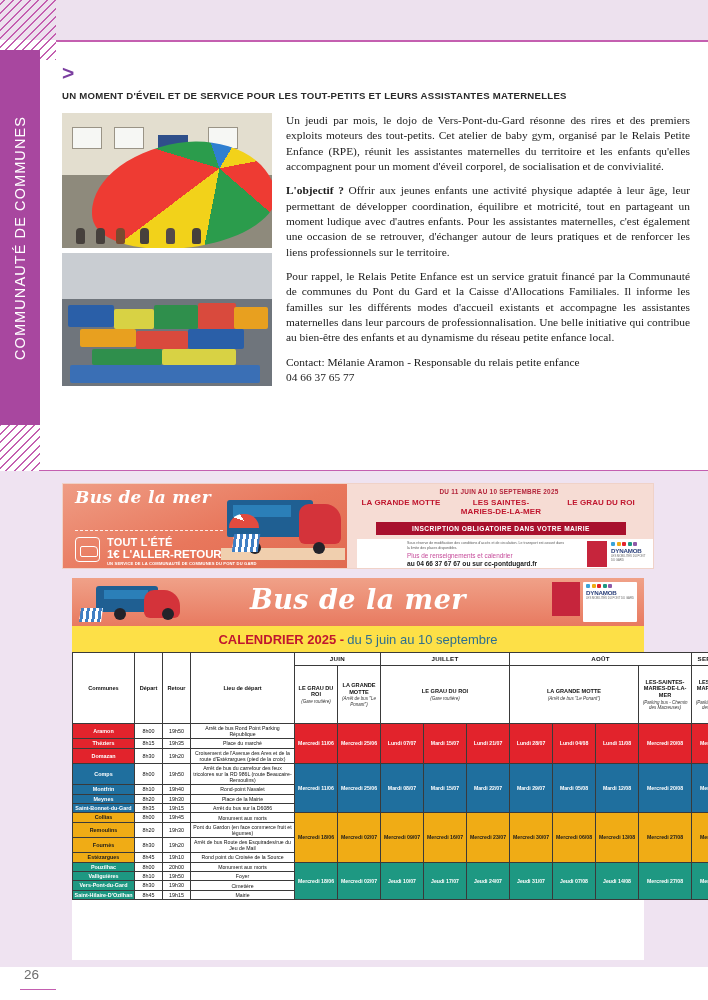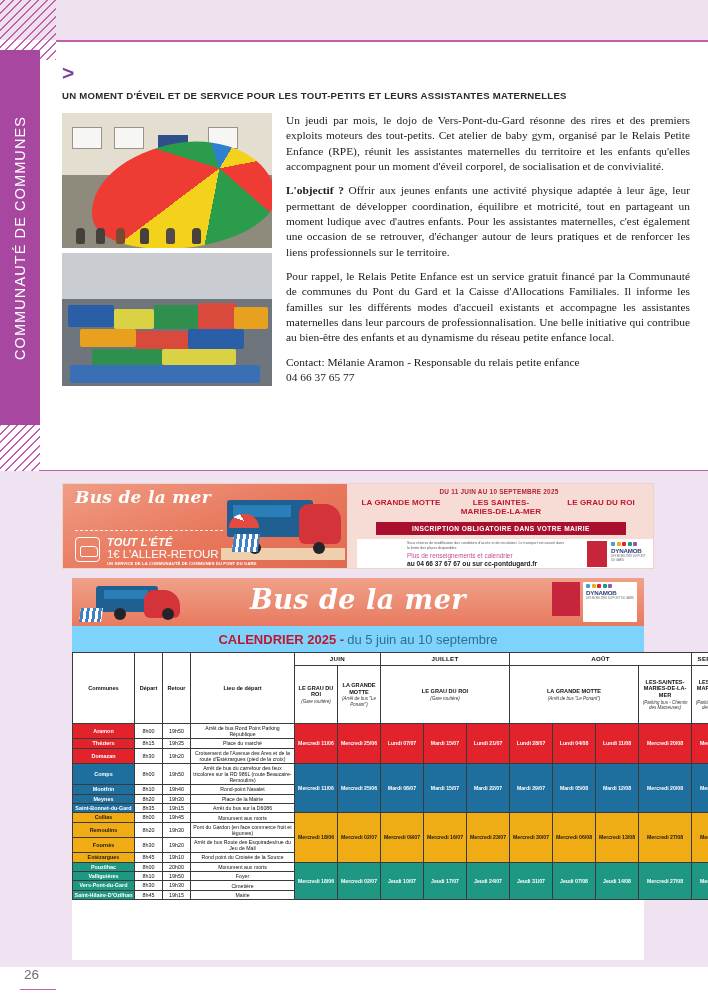--- a/index.html
+++ b/index.html
@@ -152,22 +152,22 @@
     border-top:1.2px dashed rgba(255,255,255,.85);
   }
   .ad-ico {
     position:absolute; left:12px; top:53px; width:25px; height:25px;
     border:1.4px solid #ffffff; border-radius:4px;
   }
   .ad-ico::before{
     content:""; position:absolute; left:4px; top:8px; width:16px; height:9px;
     border:1.3px solid #fff; border-radius:2px 4px 2px 2px;
   }
-  .ad-l1 { position:absolute; left:44px; top:52px; font-size:11px; font-weight:700; color:#fff; letter-spacing:.2px;font-style:italic;}
-  .ad-l2 { position:absolute; left:44px; top:64px; font-size:11.5px; font-weight:400; color:#fff; letter-spacing:-.1px;}
+  .ad-l1 { position:absolute; left:44px; top:52px; font-size:11px; font-weight:700; color:#fff; letter-spacing:.2px;}
+  .ad-l2 { position:absolute; left:44px; top:64px; font-size:11.5px; font-weight:700; color:#fff; letter-spacing:-.1px;}
   .ad-fine{ position:absolute; left:44px; top:77px; font-size:4.1px; font-weight:700; color:#fff; letter-spacing:.15px;}
 
   .ad-bus {
     position:absolute; left:158px; top:14px; width:124px; height:62px;
   }
   .bus-body{ position:absolute; left:6px; top:2px; width:86px; height:37px;
              background:#1f5f92; border-radius:3px 3px 2px 2px;}
   .bus-nose{ position:absolute; left:78px; top:6px; width:42px; height:40px;
              background:#d4333a; border-radius:10px 16px 6px 6px;}
   .bus-win { position:absolute; left:12px; top:7px; width:58px; height:12px;
@@ -234,21 +234,21 @@
   .cal-title {
     position:absolute; left:0; right:0; top:6px; text-align:center;
     font-family:"DejaVu Serif", serif; font-style:italic; font-weight:700;
     font-size:27px; color:#ffffff; letter-spacing:.5px;
   }
   .cal-bus { position:absolute; left:6px; top:4px; width:115px; height:42px; }
   .cal-logos{ position:absolute; right:6px; top:4px; width:86px; height:40px;
               display:flex; gap:3px; }
   .cal-sub {
     height:26px; display:flex; align-items:center; justify-content:center;
-    font-size:13px; background:#7dd3fc;
+    font-size:13px; background:#fde047;
   }
   .cal-sub .b { color:#c0172f; font-weight:700; }
   .cal-sub .n { color:#2f6f8f; font-weight:400; margin-left:3px;}
 
   
   table.sched {
     width:572px; border-collapse: collapse; table-layout: fixed;
     font-size:5.2px;
   }
   table.sched th, table.sched td {

